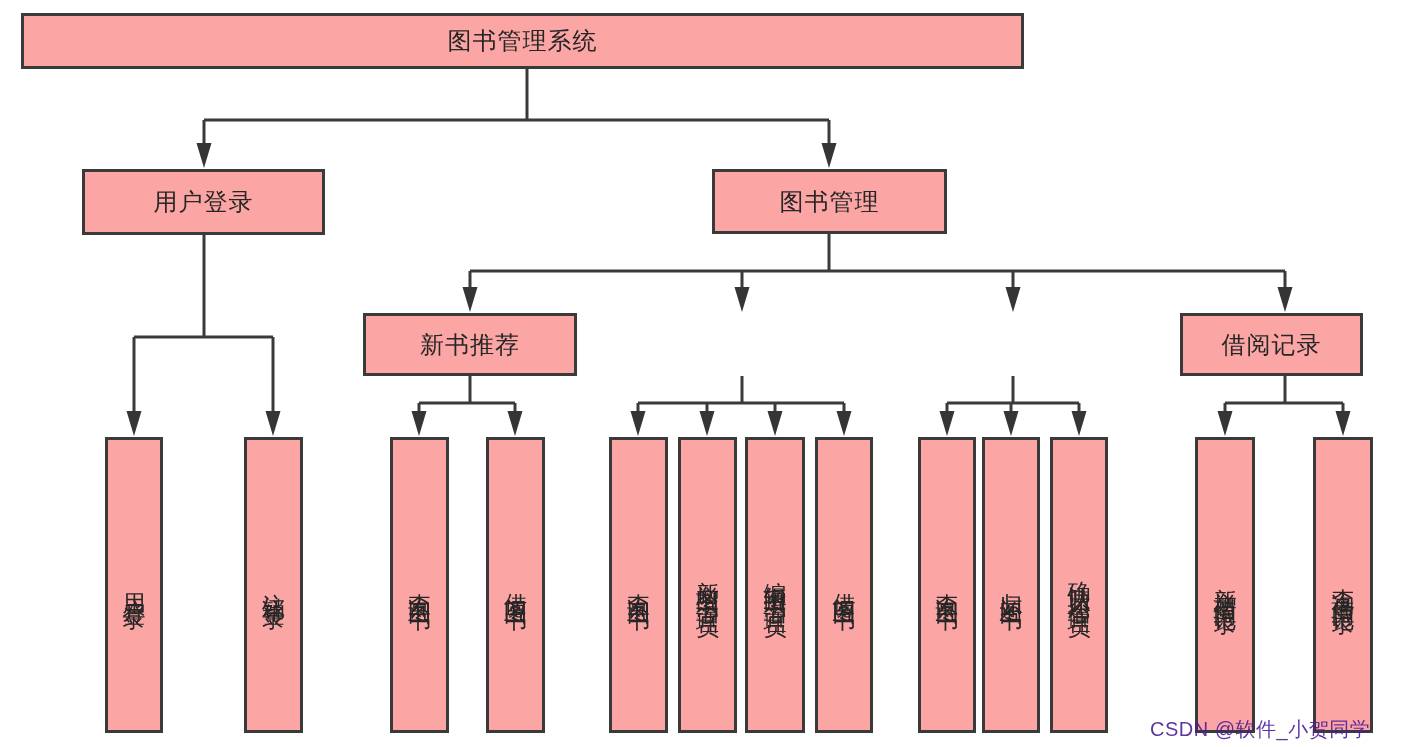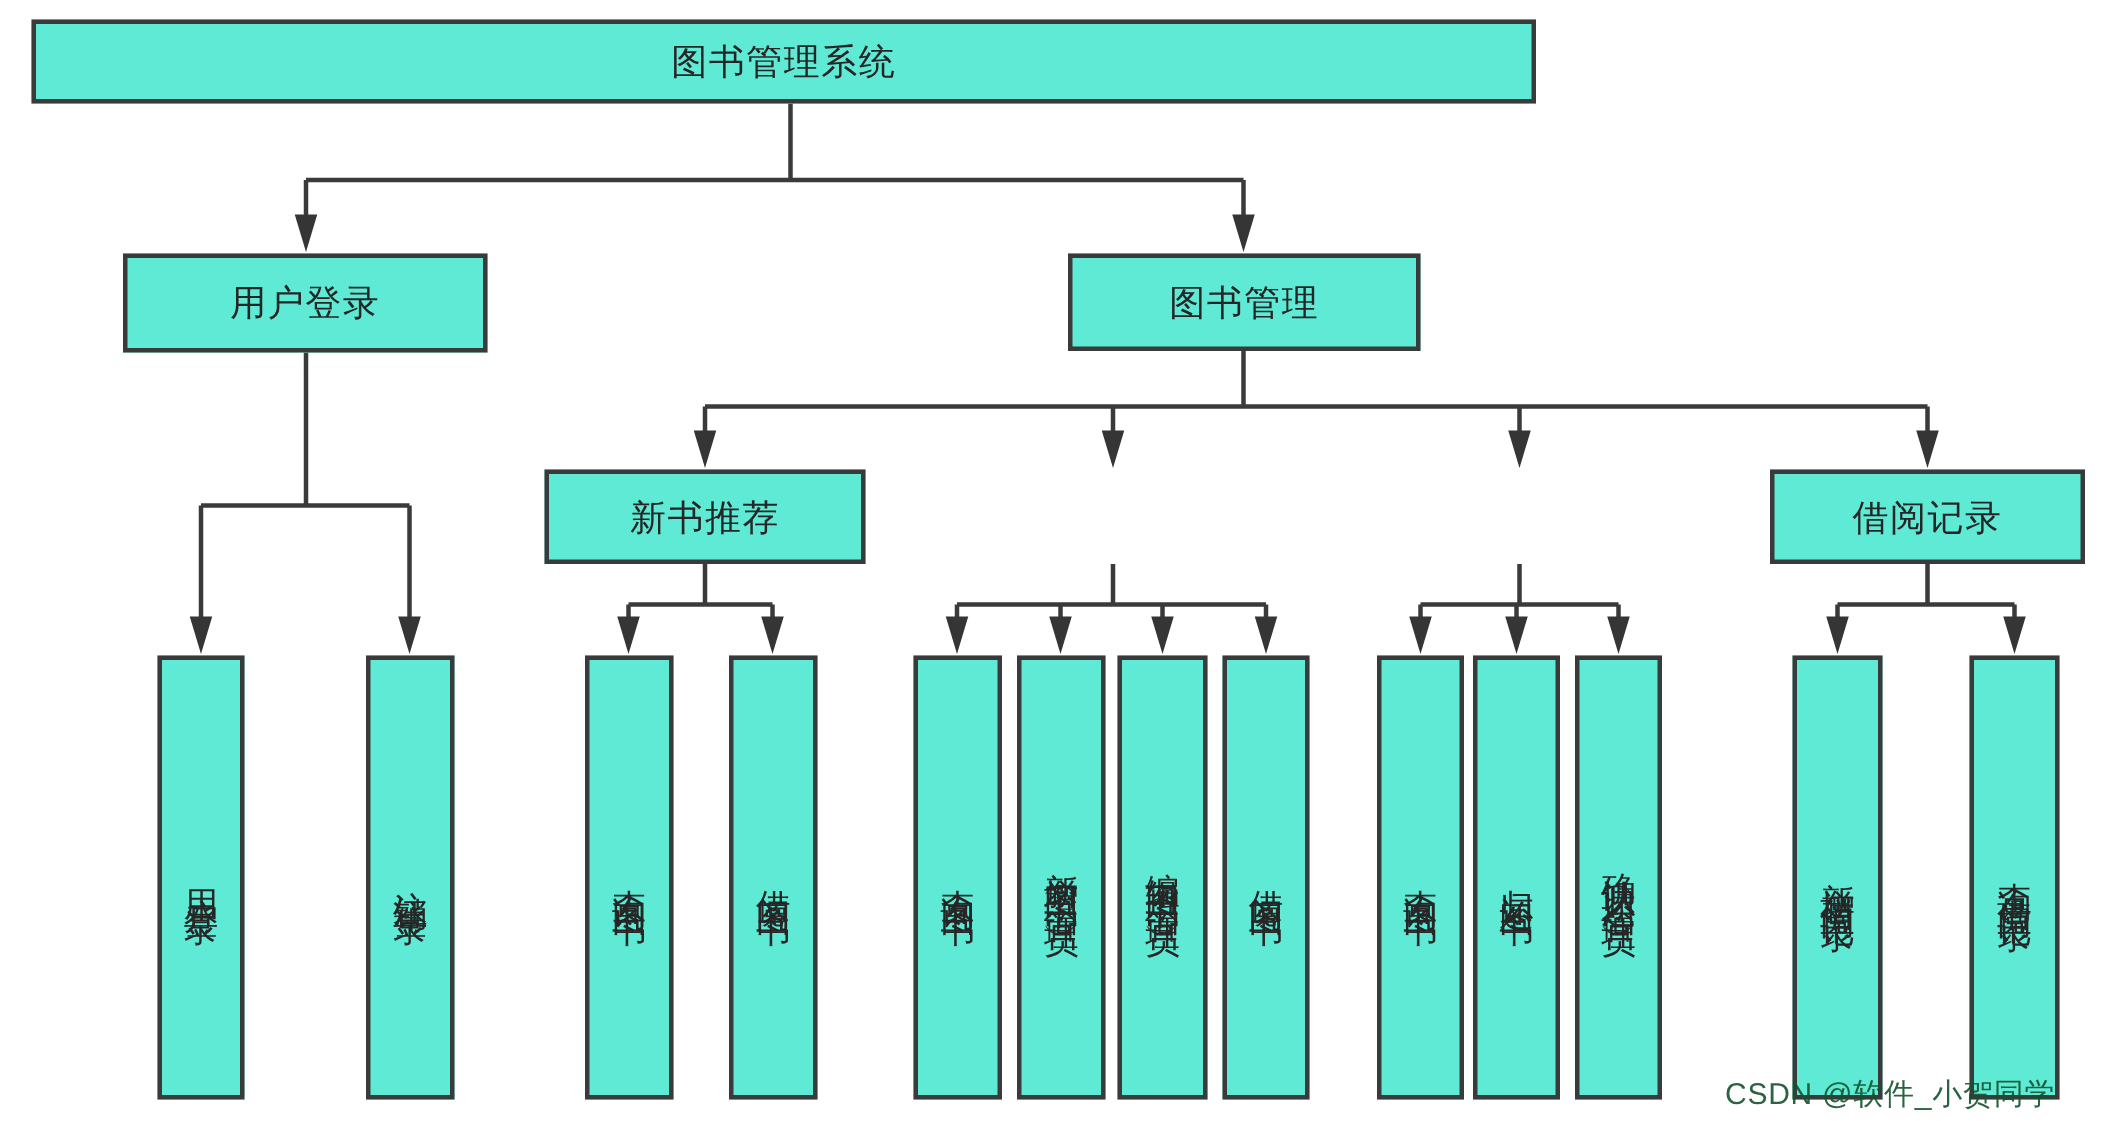--- a/index.html
+++ b/index.html
@@ -13,42 +13,42 @@
   }
   .wires {
     position: absolute;
     left: 0; top: 0;
     width: 1405px; height: 747px;
   }
   .node {
     position: absolute;
     box-sizing: border-box;
     border: 3px solid #3a3a3a;
-    background: #5eead4;
+    background: #fca5a5;
     display: flex;
     align-items: center;
     justify-content: center;
     font-size: 24px;
     color: #262626;
     letter-spacing: 1px;
     white-space: nowrap;
   }
   .leaf {
     font-size: 23px;
     letter-spacing: 5px;
     writing-mode: vertical-rl;
     text-orientation: mixed;
     line-height: 1;
   }
   .watermark {
     position: absolute;
     left: 1150px;
     top: 716px;
     font-size: 20px;
-    color: #14532d;
+    color: #4c1d95;
     opacity: 0.9;
     letter-spacing: 0.5px;
     white-space: nowrap;
     z-index: 5;
   }
 </style>
 </head>
 <body>
 
 <div class="stage">
@@ -121,21 +121,21 @@
       <polygon points="1335.5,411 1350.5,411 1343,436"></polygon>
     </g>
   </svg>
 
   <div class="node" style="left:21px; top:13px; width:1003px; height:56px;">图书管理系统</div>
 
   <div class="node" style="left:82px; top:169px; width:243px; height:66px;">用户登录</div>
   <div class="node" style="left:712px; top:169px; width:235px; height:65px;">图书管理</div>
 
   <div class="node" style="left:363px; top:313px; width:214px; height:63px;">新书推荐</div>
-  <div class="node" style="left:1180px; top:313px; width:210px; height:63px;">借阅记录</div>
+  <div class="node" style="left:1180px; top:313px; width:183px; height:63px;">借阅记录</div>
 
   <div class="node leaf" style="left:105px; top:437px; width:58px; height:296px;">用户登录</div>
   <div class="node leaf" style="left:244px; top:437px; width:59px; height:296px;">注销登录</div>
 
   <div class="node leaf" style="left:390px; top:437px; width:59px; height:296px;">查询图书</div>
   <div class="node leaf" style="left:486px; top:437px; width:59px; height:296px;">借阅图书</div>
 
   <div class="node leaf" style="left:609px; top:437px; width:59px; height:296px;">查询图书</div>
   <div class="node leaf" style="left:678px; top:437px; width:59px; height:296px;">新增图书（管理员）</div>
   <div class="node leaf" style="left:745px; top:437px; width:60px; height:296px;">编辑图书（管理员）</div>

